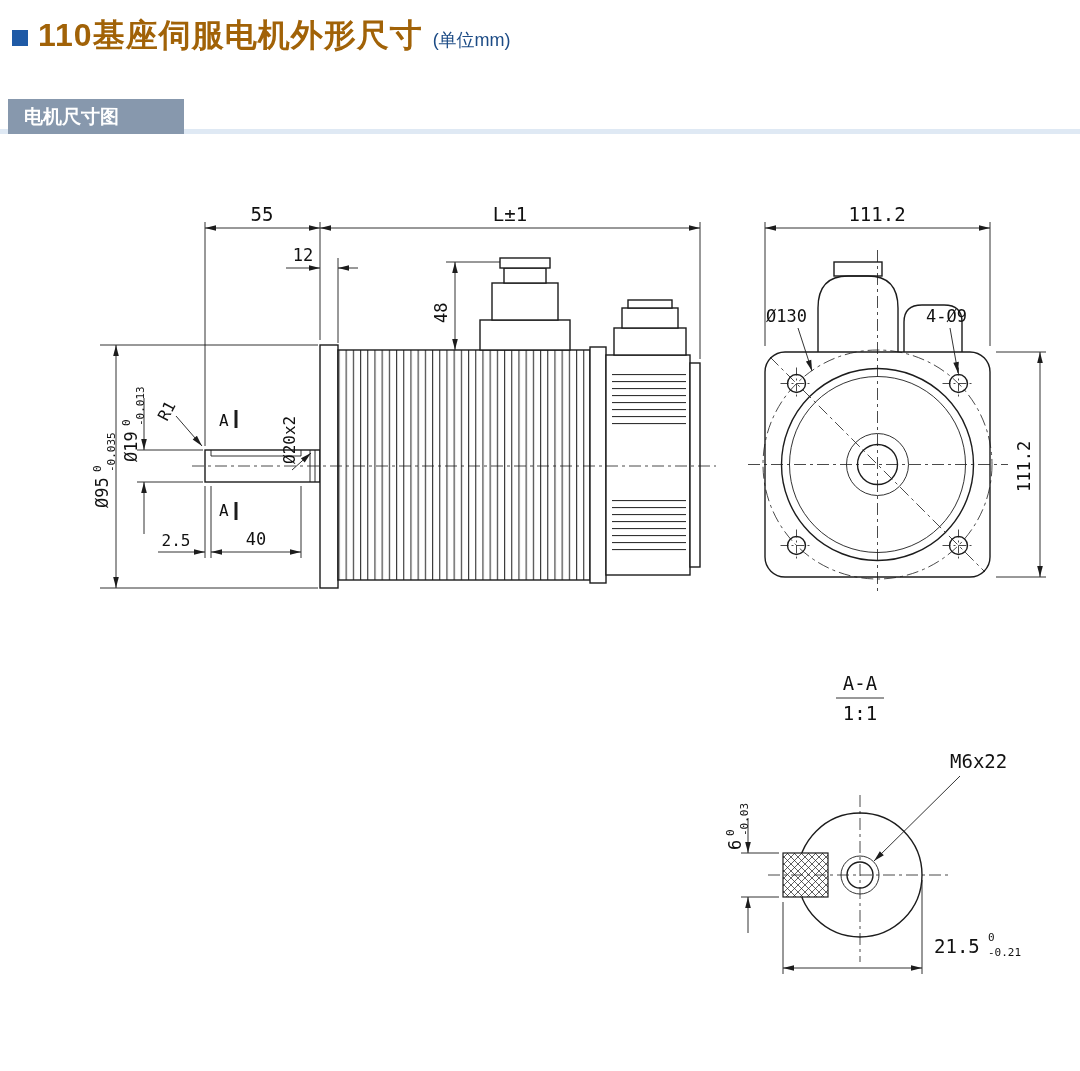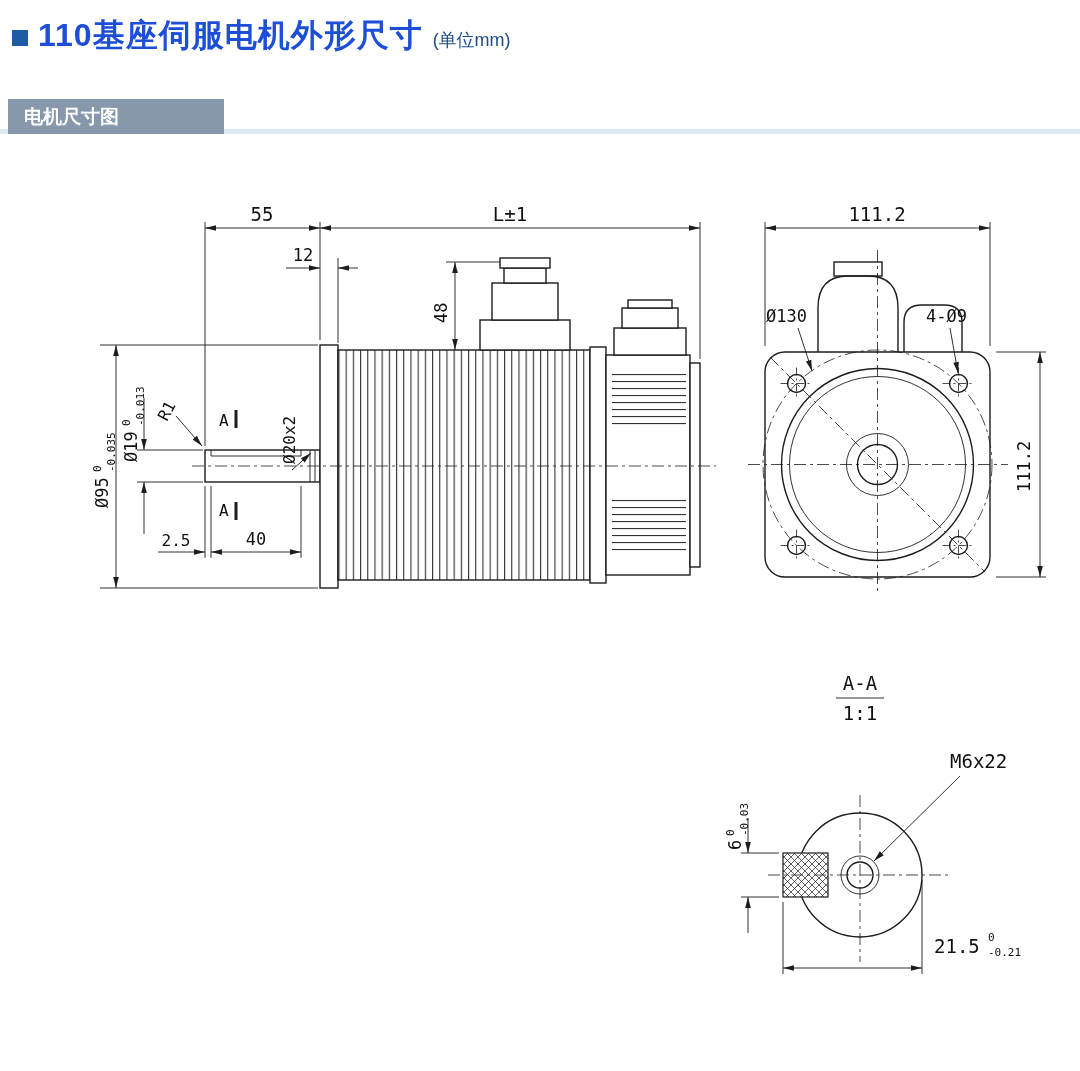--- a/index.html
+++ b/index.html
@@ -1,22 +1,22 @@
 <!DOCTYPE html>
 <html><head>
 <meta charset="utf-8">
 <style>
   html,body{margin:0;padding:0;background:#ffffff;}
   body{width:1080px;height:1071px;position:relative;overflow:hidden;font-family:"Liberation Sans",sans-serif;}
   .header{position:absolute;left:12px;top:14px;display:flex;align-items:baseline;gap:10px;}
   .bullet{width:16px;height:16px;background:#1f5aa6;align-self:center;margin-top:4px;flex:0 0 auto;}
-  .title{font-size:32px;font-weight:bold;color:#1d4ed8;letter-spacing:1px;white-space:nowrap;}
+  .title{font-size:32px;font-weight:bold;color:#a16207;letter-spacing:1px;white-space:nowrap;}
   .unit{font-size:18px;font-weight:normal;color:#1c4b85;white-space:nowrap;}
   .tab-strip{position:absolute;left:0;top:129px;width:1080px;height:5px;background:#dfe9f4;}
-  .tab{position:absolute;left:8px;top:99px;width:216px;height:35px;background:#8798ad;color:#fff;
+  .tab{position:absolute;left:8px;top:99px;width:176px;height:35px;background:#8798ad;color:#fff;
        font-size:19px;font-weight:bold;line-height:35px;padding-left:16px;box-sizing:border-box;z-index:2;}
   svg.drawing{position:absolute;left:0;top:150px;}
   .ol{fill:none;stroke:#1c1c1c;stroke-width:1.4;}
   .olw{fill:#ffffff;stroke:#1c1c1c;stroke-width:1.4;}
   .thin{fill:none;stroke:#1c1c1c;stroke-width:0.9;}
   .dim{fill:none;stroke:#1c1c1c;stroke-width:0.9;}
   .cl{fill:none;stroke:#1c1c1c;stroke-width:0.8;stroke-dasharray:12 4 3 4;}
   .clh{fill:none;stroke:#1c1c1c;stroke-width:0.8;stroke-dasharray:8 3 2 3;}
   .thick{stroke:#1c1c1c;stroke-width:3;}
   text{fill:#111111;font-family:"DejaVu Sans Mono","Liberation Mono",monospace;}

